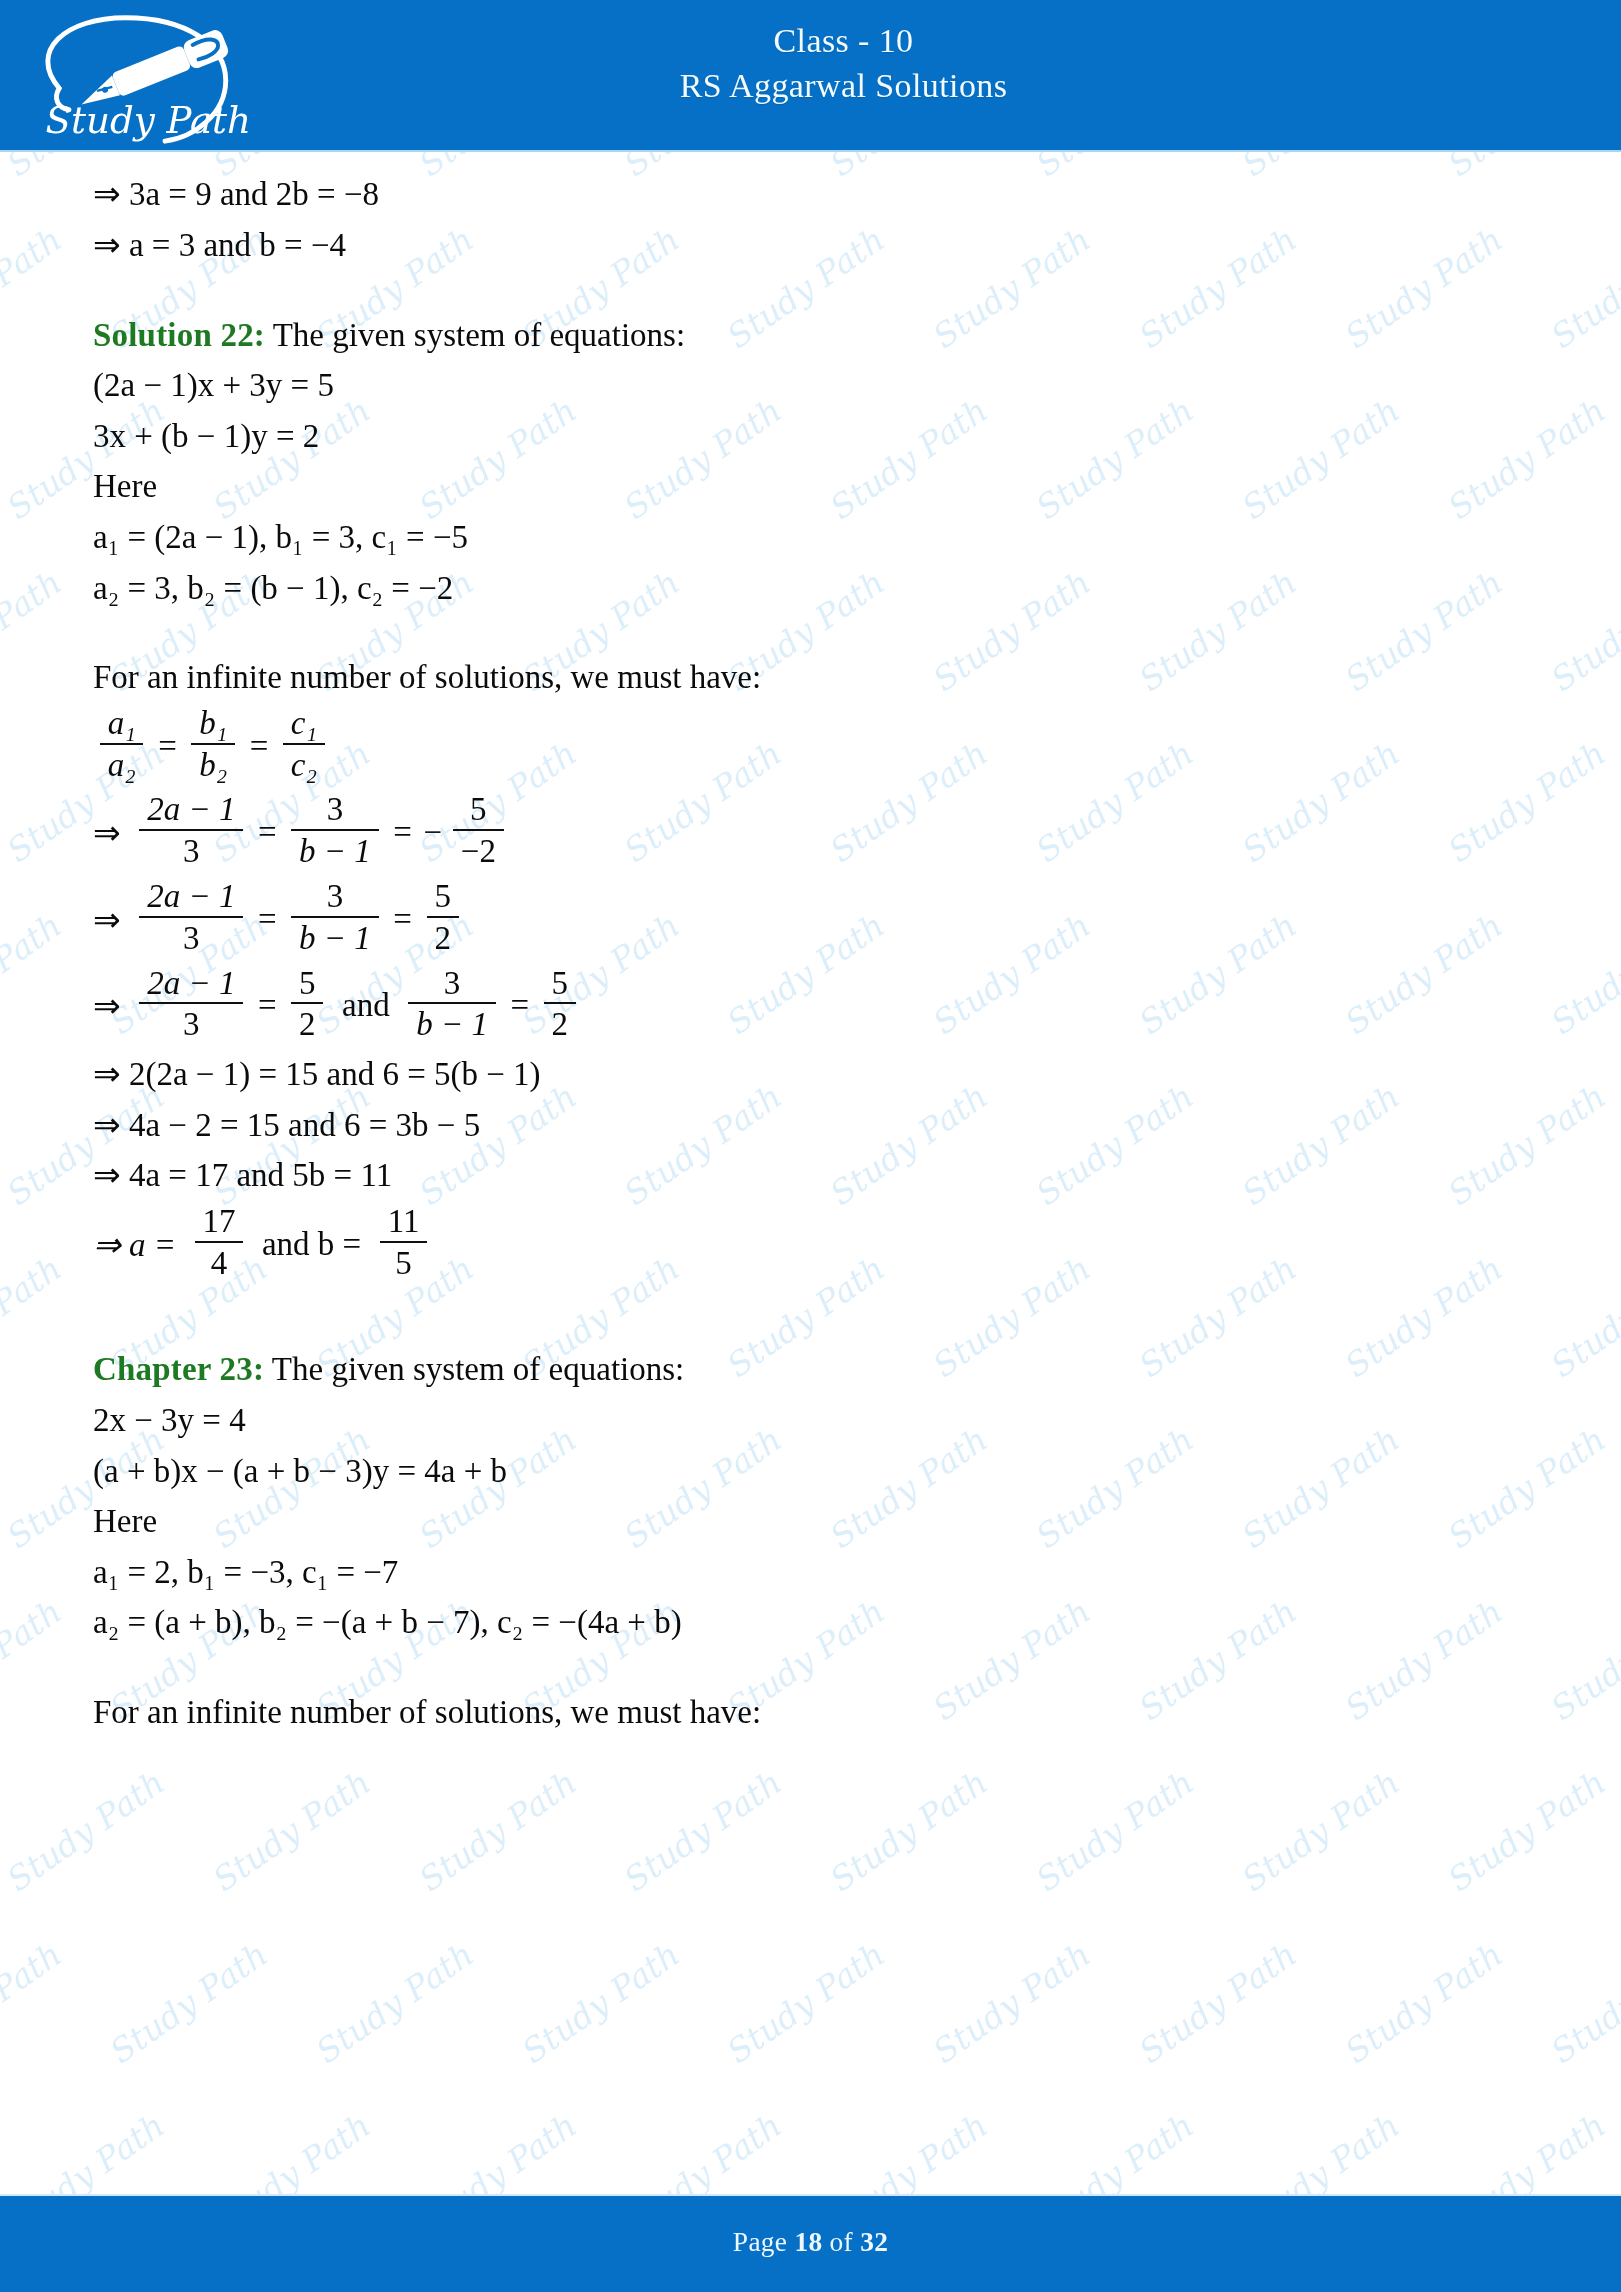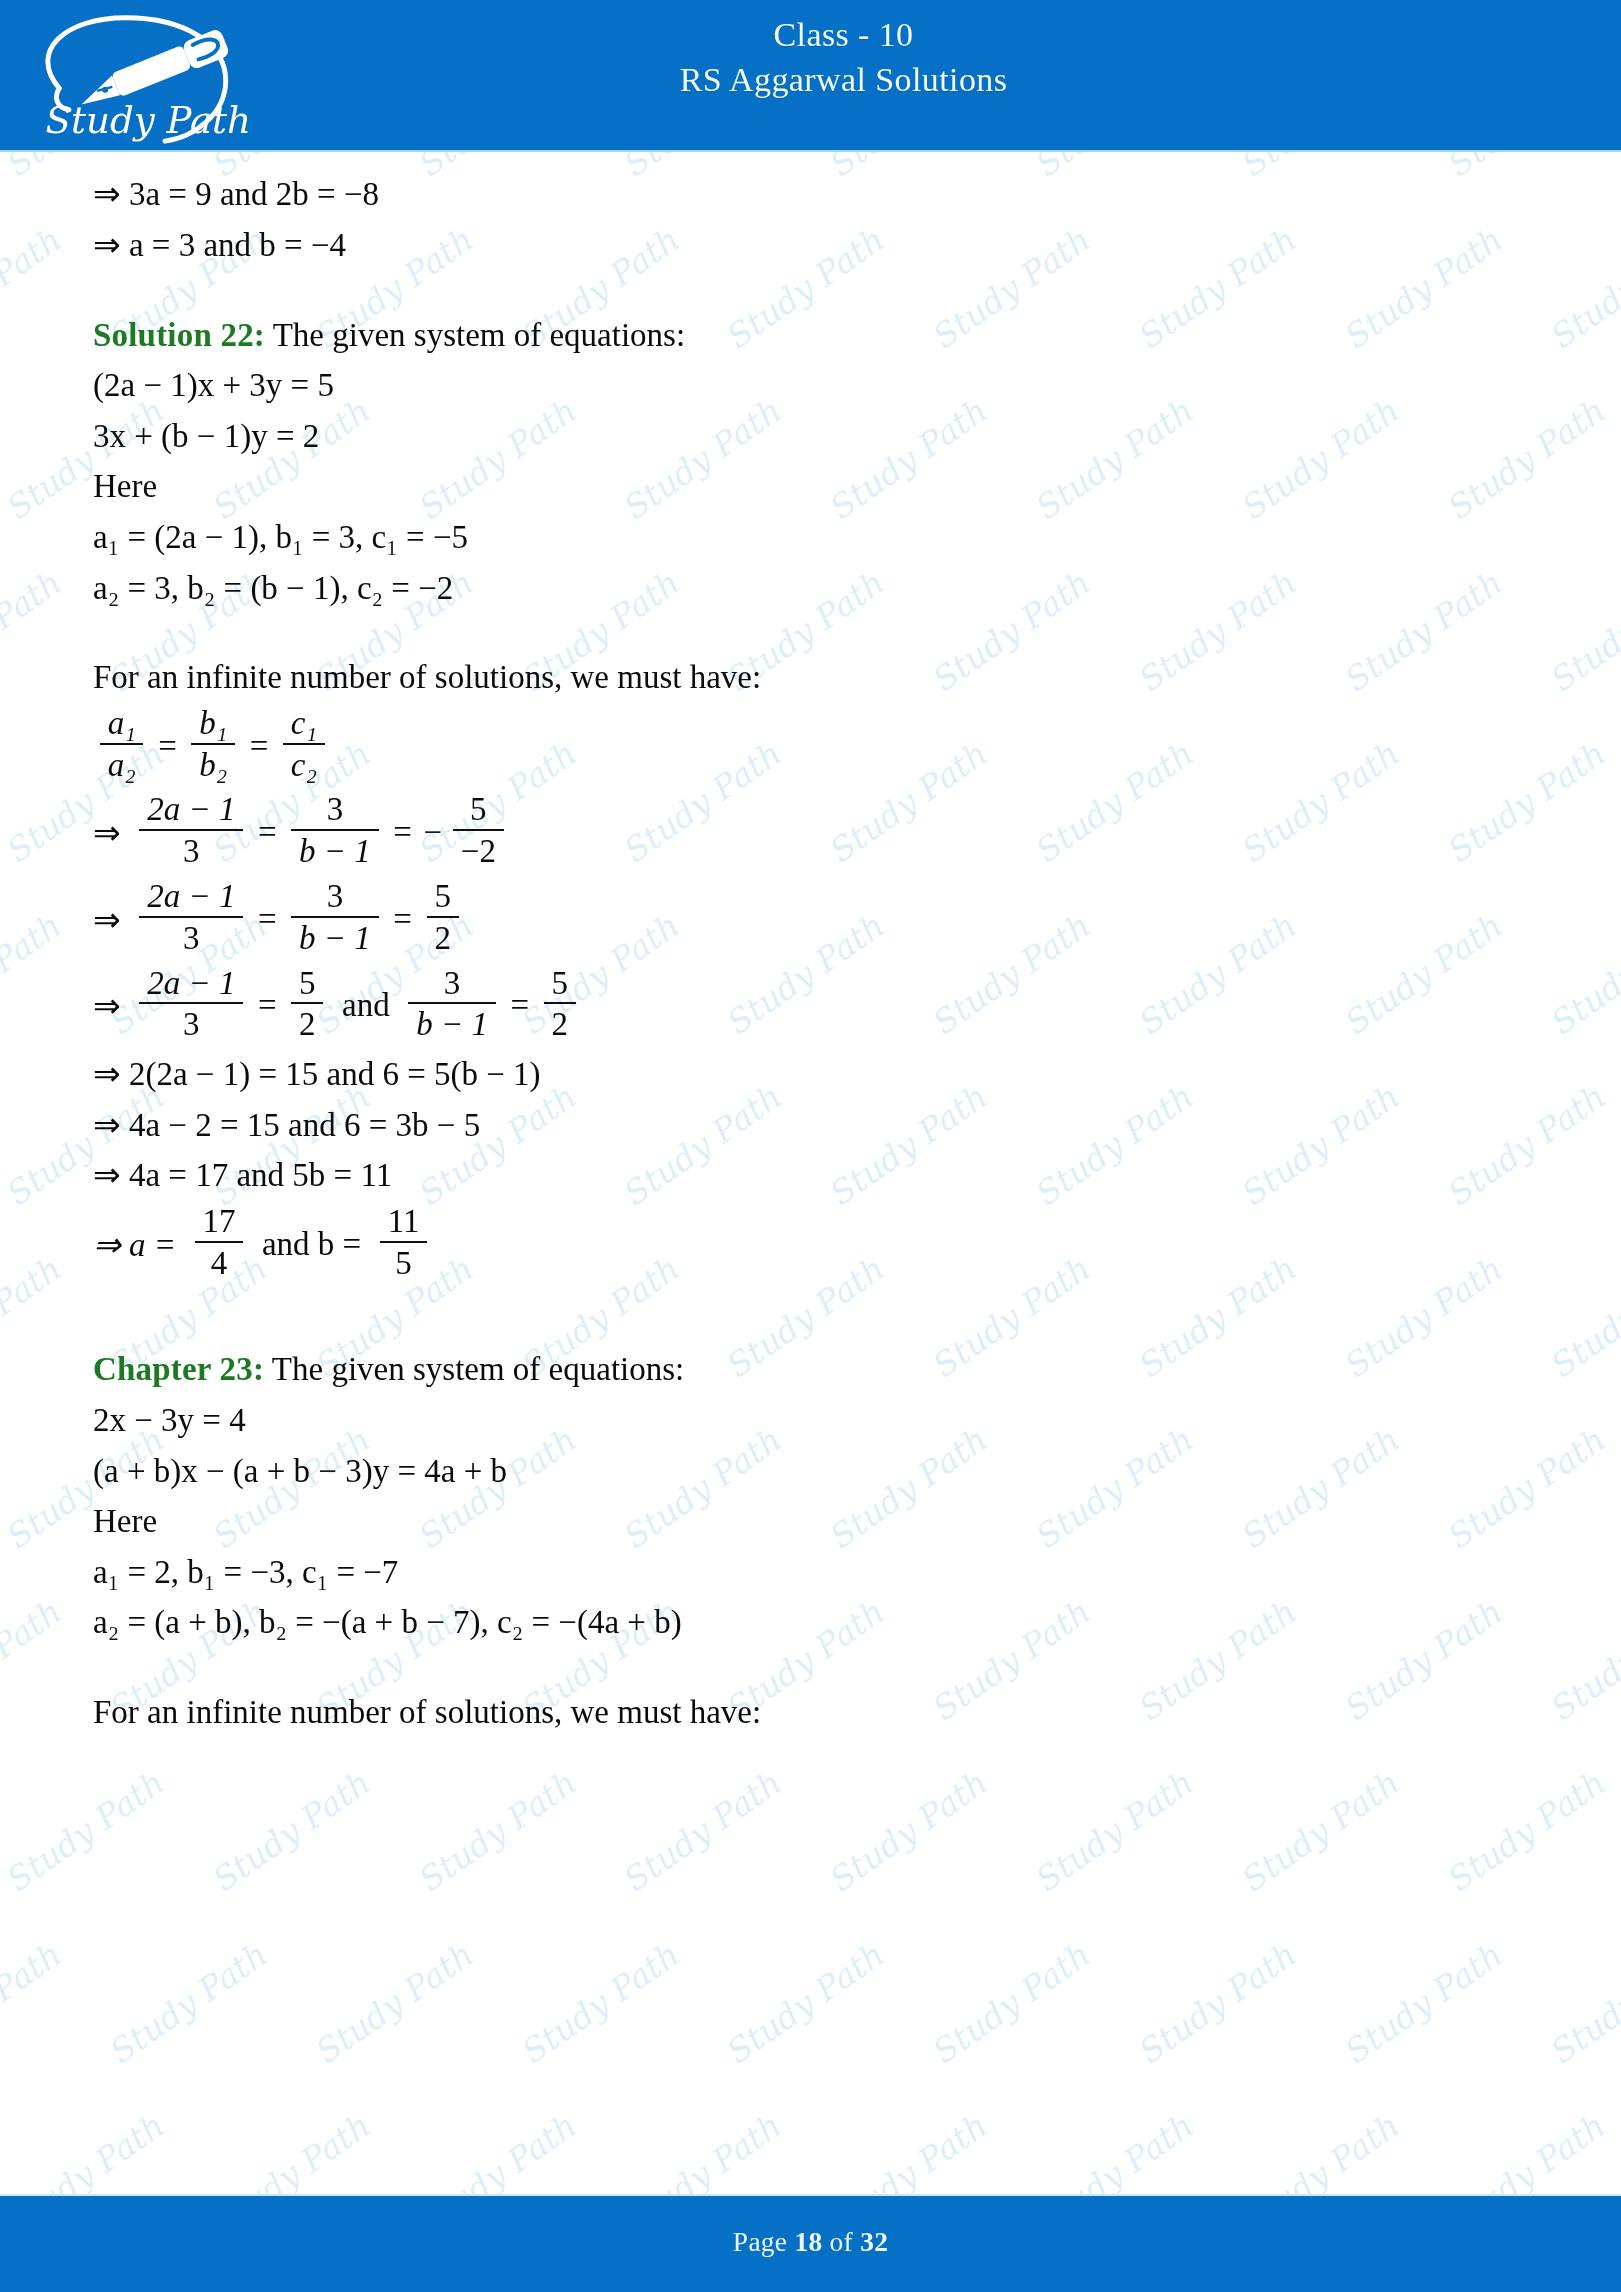--- a/index.html
+++ b/index.html
@@ -16,21 +16,21 @@
     position:absolute;left:0;top:0;width:1621px;height:152px;
     background:#0570c5;
     box-sizing:border-box;
     border-bottom:2.9px solid #a9d6f0;
   }
   .logo{
     position:absolute;left:17.6px;top:3.9px;width:245px;height:145px;
   }
   .logo svg{display:block;}
   .header-titles{
-    position:absolute;left:412px;top:13px;width:863px;
+    position:absolute;left:412px;top:19px;width:863px;
     text-align:center;color:#f3fbff;
   }
   .header-titles .ln{
     font-family:"Liberation Serif", serif;
     letter-spacing:0.4px;
     line-height:1.32;
     text-shadow:0 1px 1px rgba(0,0,0,.12);
   }
   .ln1{font-size:34px;}
   .ln2{font-size:34px;}

